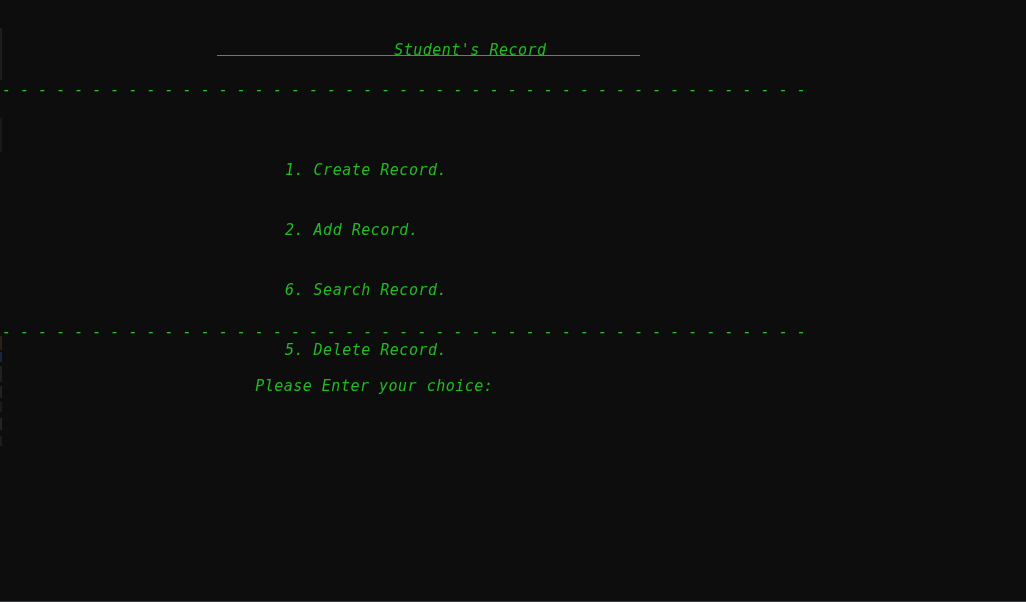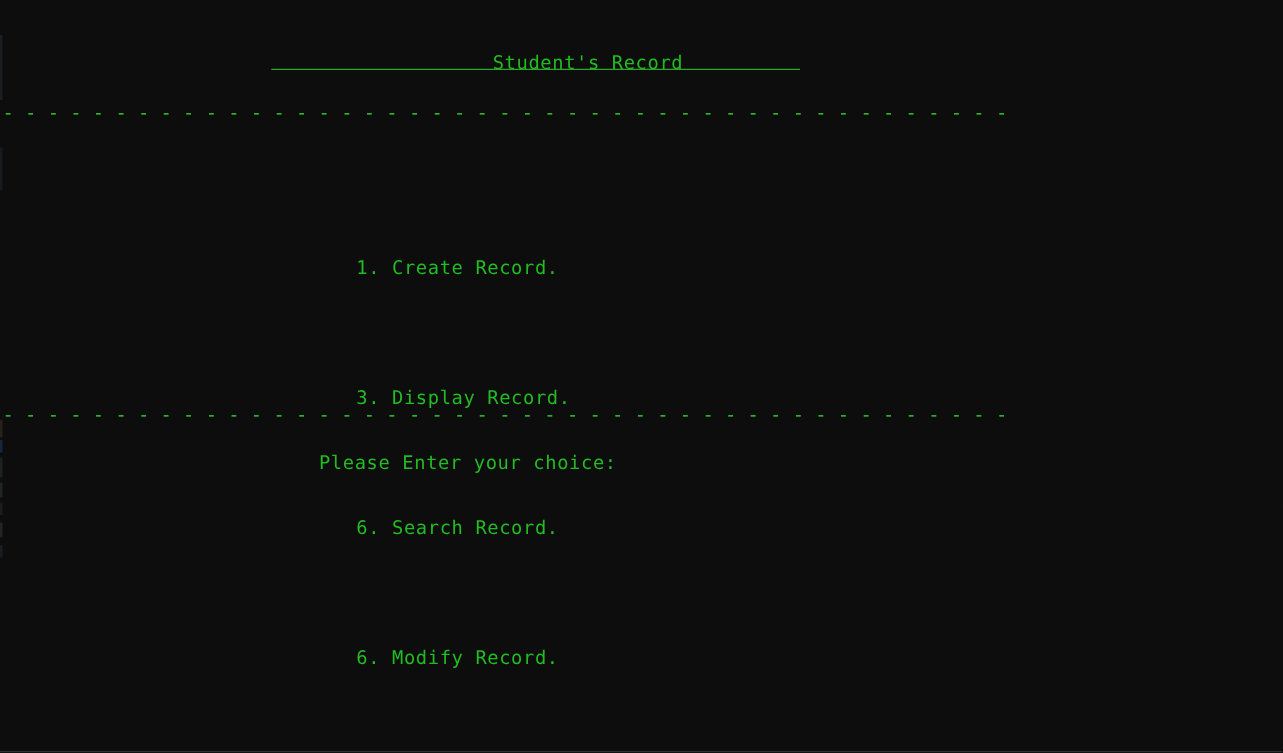--- a/index.html
+++ b/index.html
@@ -12,20 +12,21 @@
   #terminal-window {
     position: relative;
     width: 1026px;
     height: 602px;
     background: #0d0d0d;
     overflow: hidden;
     font-family: "DejaVu Sans Mono", "Liberation Mono", monospace;
     font-size: 15px;
     line-height: 20px;
     color: #22bb22;
+    font-style: italic;
     -webkit-font-smoothing: antialiased;
   }
 
   
   .edge-artifact {
     position: absolute;
     left: 0;
     width: 2px;
     pointer-events: none;
   }
@@ -94,27 +95,26 @@
     margin: 0;
     padding: 0;
     list-style: none;
     white-space: pre;
   }
   #menu-list li {
     height: 20px;
     line-height: 20px;
     color: #22bb22;
     letter-spacing: 0.5px;
-    margin-top: 44px;
   }
 
   
   #prompt-row {
     position: absolute;
-    top: 340px;
+    top: 356px;
     left: 217px;
     white-space: pre;
     color: #22bb22;
     letter-spacing: 0.5px;
   }
   #prompt-input {
     display: inline-block;
     min-width: 8px;
     color: #22bb22;
   }
@@ -137,23 +137,23 @@
   <div id="title-line">
     <span id="title-text">Student's Record</span>
   </div>
 
   <div id="title-underline"></div>
 
   <div id="dashed-rule-top" class="dashed-rule">- - - - - - - - - - - - - - - - - - - - - - - - - - - - - - - - - - - - - - - - - - - - - - - - - - - - - - - - - - - - - - - - - - - - - - - - - - - - - - - - - - - - - - - - - -</div>
 
   <ul id="menu-list">
     <li>1. Create Record.</li>
-    <li>3. Display Record.</li>
+    <li>2. Add Record.</li>
     <li>6. Search Record.</li>
-    <li>6. Modify Record.</li>
+    <li>5. Delete Record.</li>
     
   </ul>
 
   <div id="dashed-rule-bottom" class="dashed-rule">- - - - - - - - - - - - - - - - - - - - - - - - - - - - - - - - - - - - - - - - - - - - - - - - - - - - - - - - - - - - - - - - - - - - - - - - - - - - - - - - - - - - - - - - - -</div>
 
   <div id="prompt-row">
     <span>Please Enter your choice:</span><span id="prompt-input"></span>
   </div>
 
   <div class="bottom-edge"></div>

